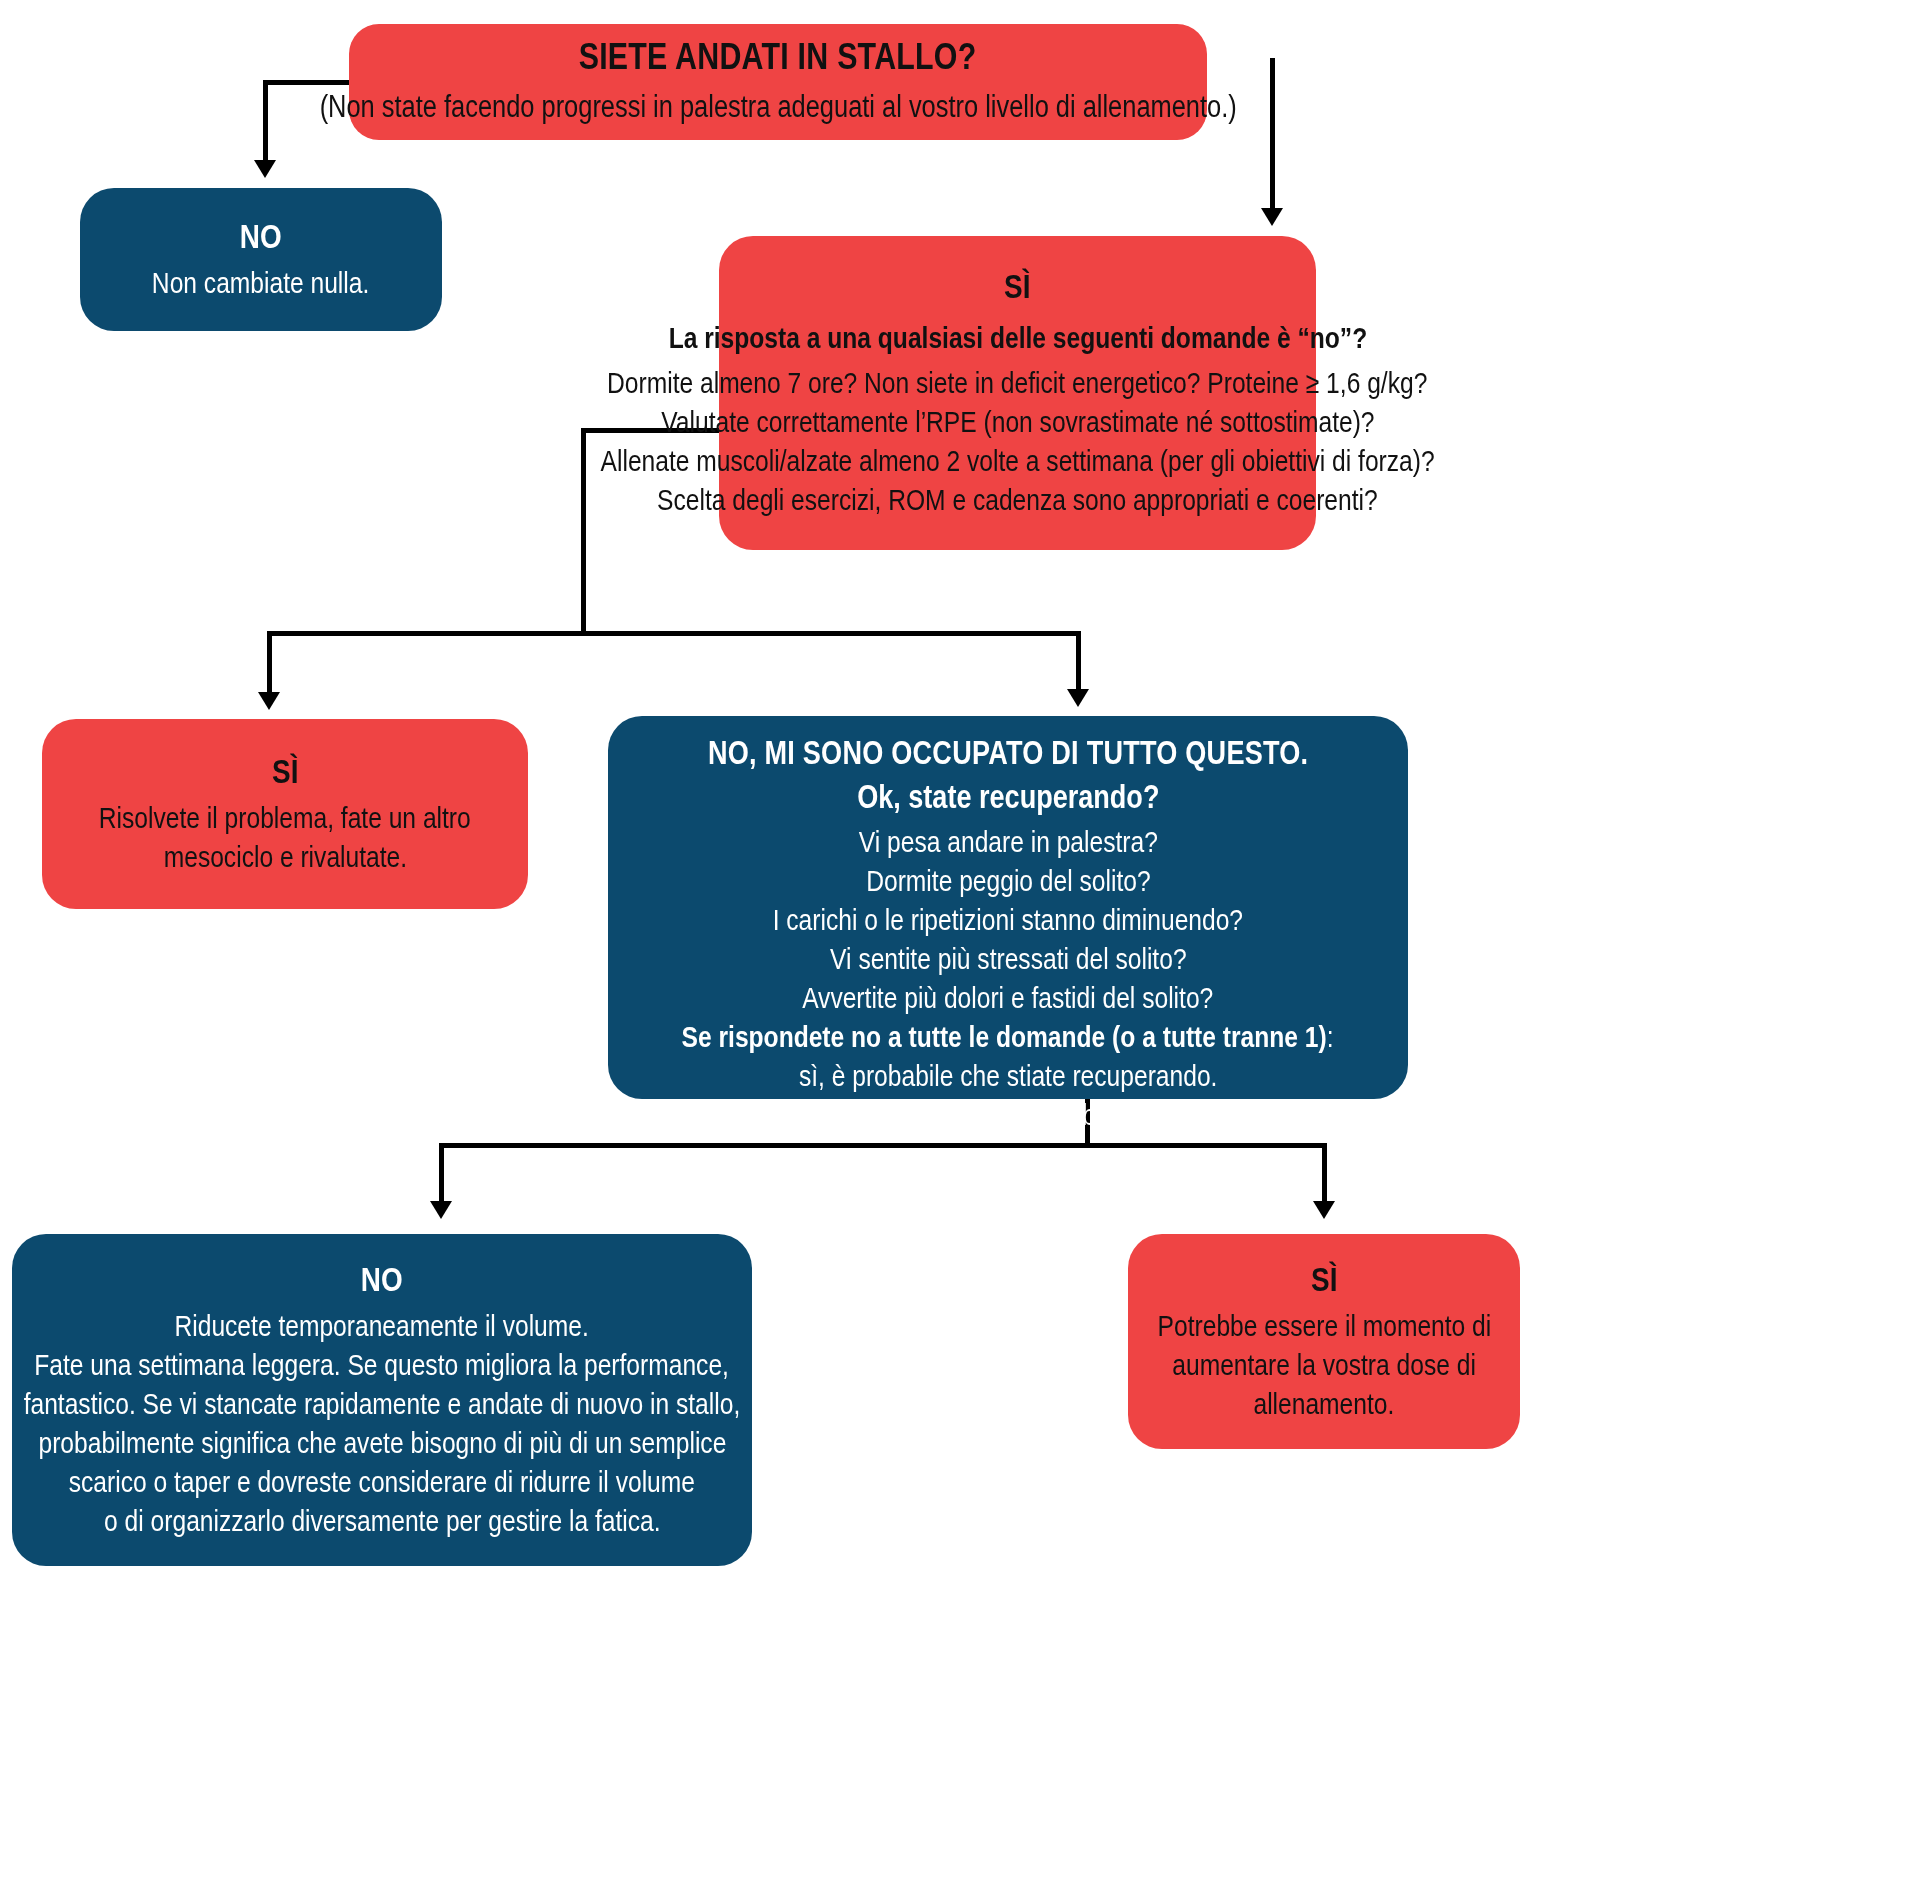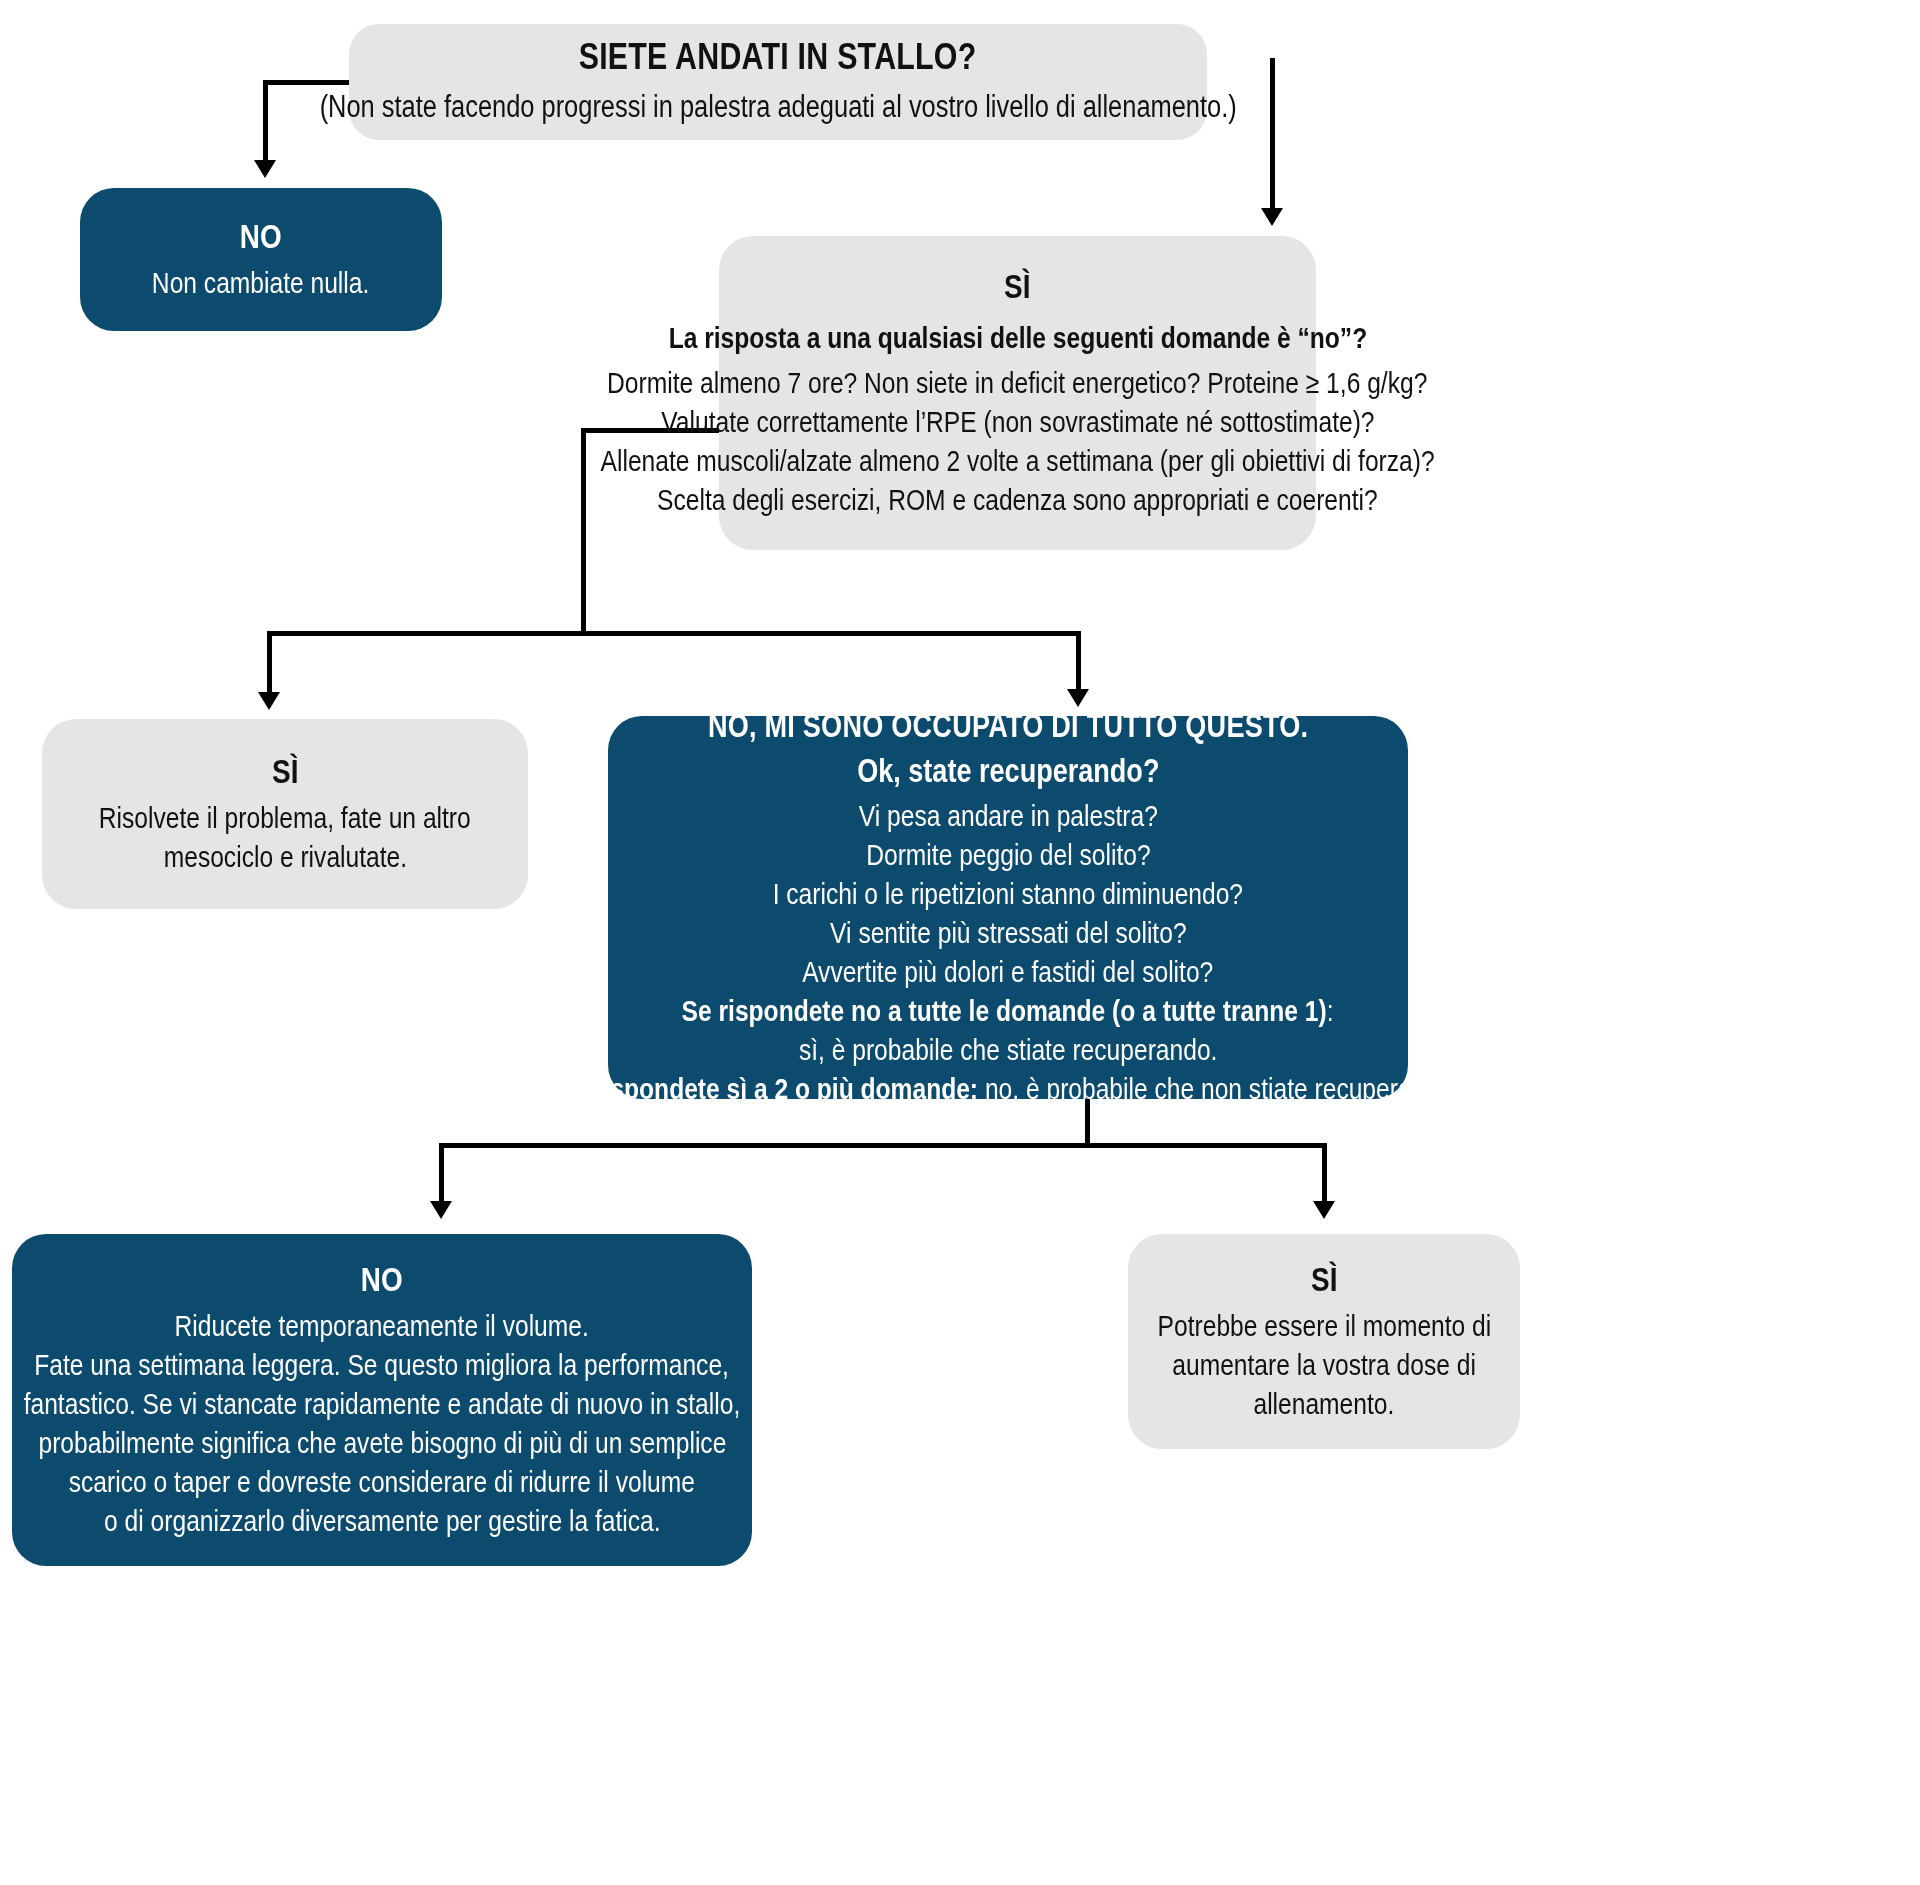--- a/index.html
+++ b/index.html
@@ -22,21 +22,21 @@
     box-sizing: border-box;
     border-radius: 34px;
     display: flex;
     flex-direction: column;
     align-items: center;
     justify-content: center;
     text-align: center;
     padding: 18px 26px;
   }
   .node.light {
-    background: #e5e5e5;
+    background: #ef4444;
     color: #111111;
     justify-content: center;
   }
   .node.dark {
     background: #0c4a6e;
     color: #ffffff;
   }
   .ttl {
     font-weight: 700;
     letter-spacing: 0.3px;
@@ -89,21 +89,21 @@
     border-left: 11px solid transparent;
     border-right: 11px solid transparent;
     border-top: 18px solid #000000;
   }
 
   
   #node-root   { left: 349px;  top: 24px;   width: 858px;  height: 116px; border-radius: 30px; }
   #node-no1    { left: 80px;   top: 188px;  width: 362px;  height: 143px; }
   #node-si1    { left: 719px;  top: 236px;  width: 597px;  height: 314px; }
   #node-si2    { left: 42px;   top: 719px;  width: 486px;  height: 190px; }
-  #node-rec    { left: 608px;  top: 716px;  width: 800px;  height: 383px; }
+  #node-rec    { left: 608px;  top: 716px;  width: 800px;  height: 383px; justify-content: space-between; }
   #node-no2    { left: 12px;   top: 1234px; width: 740px;  height: 332px; }
   #node-si3    { left: 1128px; top: 1234px; width: 392px;  height: 215px; }
 </style>
 </head>
 <body>
 
 <div id="canvas">
 
   <div class="seg" style="left:263px; top:80px; width:92px; height:5px;"></div>
   <div class="seg" style="left:263px; top:80px; width:5px; height:84px;"></div>

